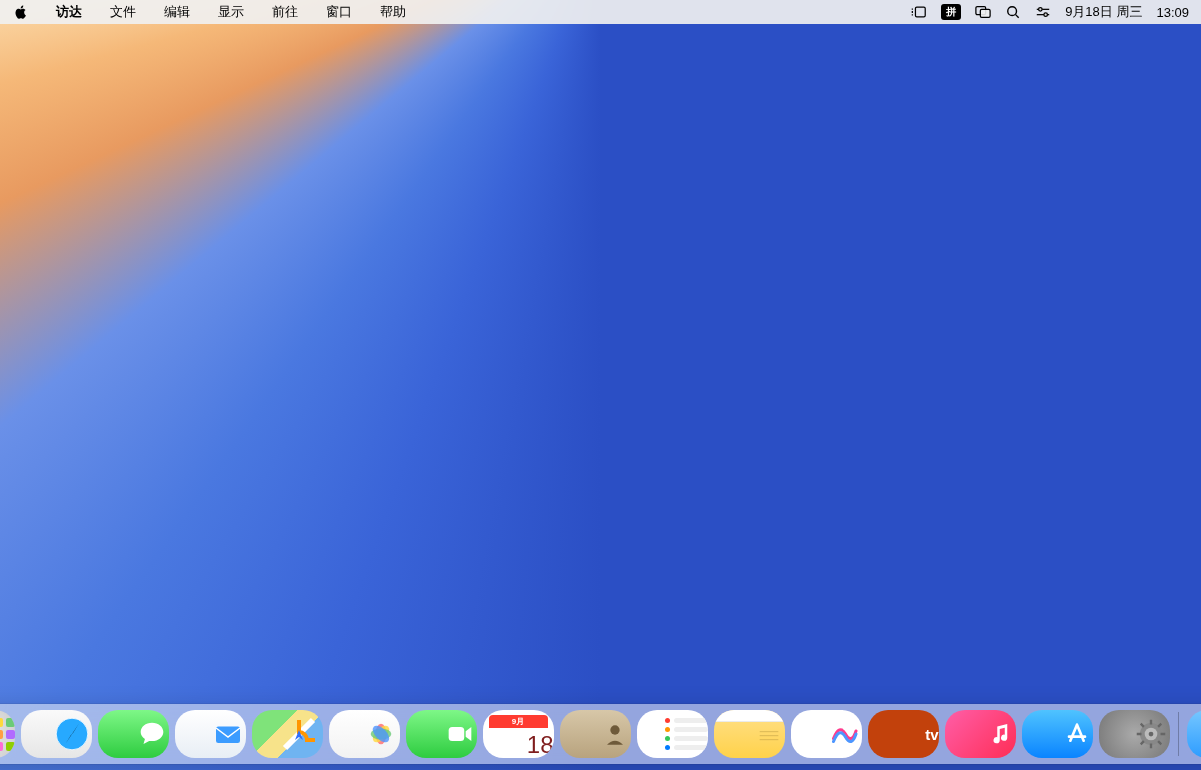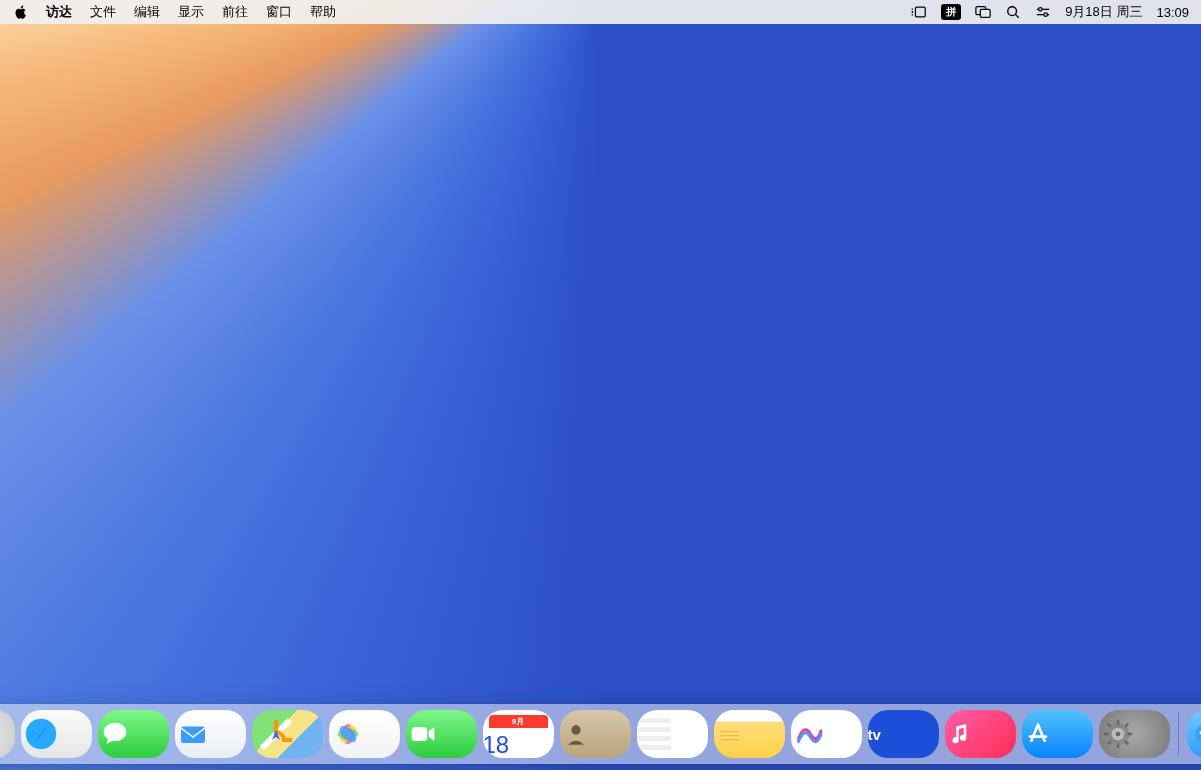--- a/index.html
+++ b/index.html
@@ -52,21 +52,21 @@
       justify-content: space-between;
       padding: 0 12px 0 14px;
       z-index: 10;
       font-size: 13px;
       color: #000;
       font-weight: 400;
     }
     .menubar-left, .menubar-right {
       display: flex;
       align-items: center;
-      gap: 18px;
+      gap: 28px;
     }
     .menubar-right {
       gap: 14px;
     }
     .apple-logo svg { width: 14px; height: 14px; display:block; }
     .menu-item { cursor: default; }
     .menu-item.bold { font-weight: 600; }
     .status-icon { display:flex; align-items:center; justify-content:center; }
     .status-icon svg { width: 16px; height: 14px; }
     .ime-box {
@@ -93,21 +93,21 @@
       gap: 6px;
       box-shadow: 0 0 0 0.5px rgba(0,0,0,0.12), 0 6px 24px rgba(0,0,0,0.2);
     }
     .dock-item {
       width: 71px;
       height: 48px;
       border-radius: 20px;
       position: relative;
       display:flex;
       align-items:center;
-      justify-content:flex-start;
+      justify-content:flex-end;
       overflow:hidden;
       flex: none;
     }
     .dock-sep {
       width: 1px;
       height: 44px;
       background: rgba(0,0,0,0.25);
       margin: 0 2px;
       flex: none;
     }
@@ -118,33 +118,33 @@
     .messages { background: linear-gradient(180deg,#7ef787,#2ecc40); }
     .mail { background: linear-gradient(180deg,#ffffff,#e8eef5); }
     .maps { background: linear-gradient(135deg,#7fe37a 0 38%,#f7e38a 38% 62%,#6fb4f1 62% 100%); }
     .photos { background: linear-gradient(180deg,#ffffff,#f2f2f2); }
     .facetime { background: linear-gradient(180deg,#7ef787,#2ecc40); }
     .calendar { background:#fff; }
     .contacts { background: linear-gradient(180deg,#d7c7a8,#b8a37e); }
     .reminders { background:#fff; }
     .notes { background: linear-gradient(180deg,#ffe08a,#ffd24a); }
     .freeform { background:#fff; }
-    .tv { background:#1d4ed8; }
+    .tv { background:#c2410c; }
     .music { background: linear-gradient(135deg,#ff5ea8,#ff2d55); }
     .appstore { background: linear-gradient(180deg,#4fc3ff,#0a84ff); }
     .settings { background: radial-gradient(circle,#aaa,#777); }
     .downloads { background: linear-gradient(180deg,#76c7ff,#2d9cff); }
     .trash { background: transparent; }
     .cal-top {
       position:absolute; top:5px; left:6px; right:6px;
       background:#ff3b30; color:#fff; font-size:8px; font-weight:600;
       text-align:center; border-radius:4px 4px 0 0; padding:1px 0;
     }
     .cal-day {
-      font-size:24px; font-weight:400; color:#1d4ed8; margin-top:22px;
+      font-size:24px; font-weight:400; color:#7f1d1d; margin-top:22px;
     }
     .notes-top {
       position:absolute; top:0; left:0; right:0; height:12px;
       background:#fff; border-bottom:1px solid rgba(0,0,0,0.08);
     }
     .grid-apps {
       display:grid; grid-template-columns:repeat(3,9px);
       grid-template-rows:repeat(3,9px); gap:3px;
     }
     .grid-apps div { border-radius:2px; }

